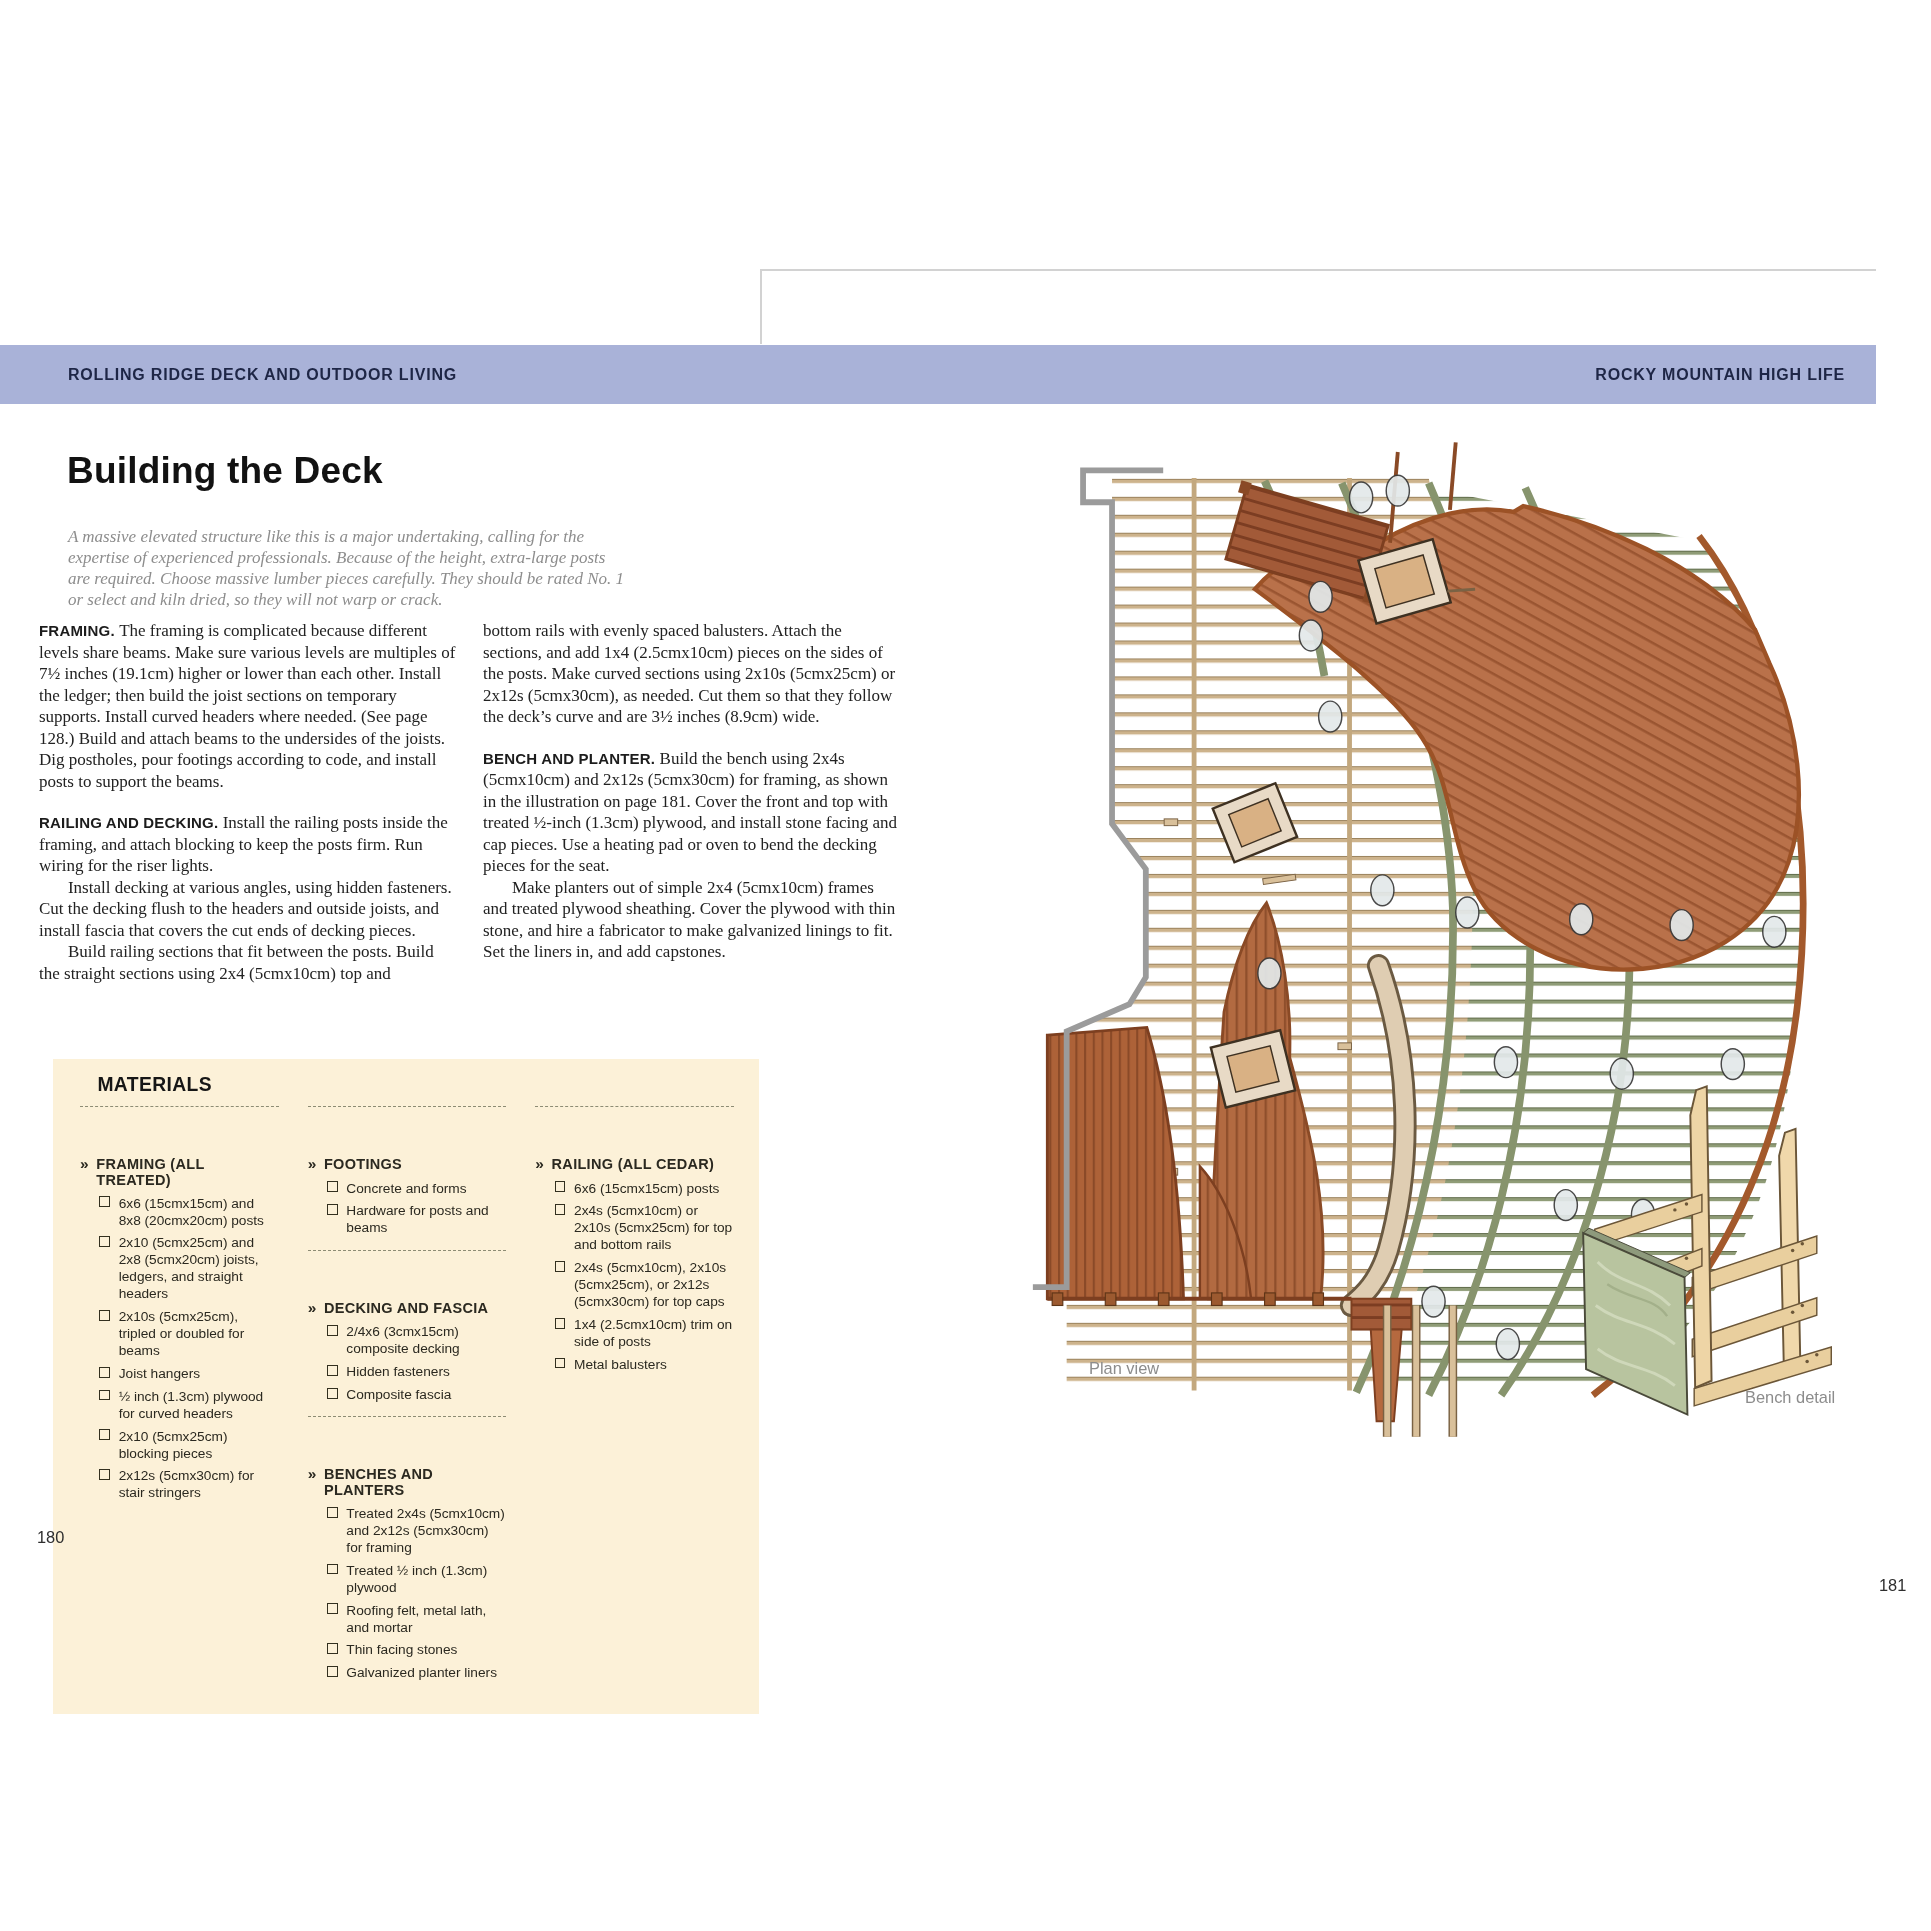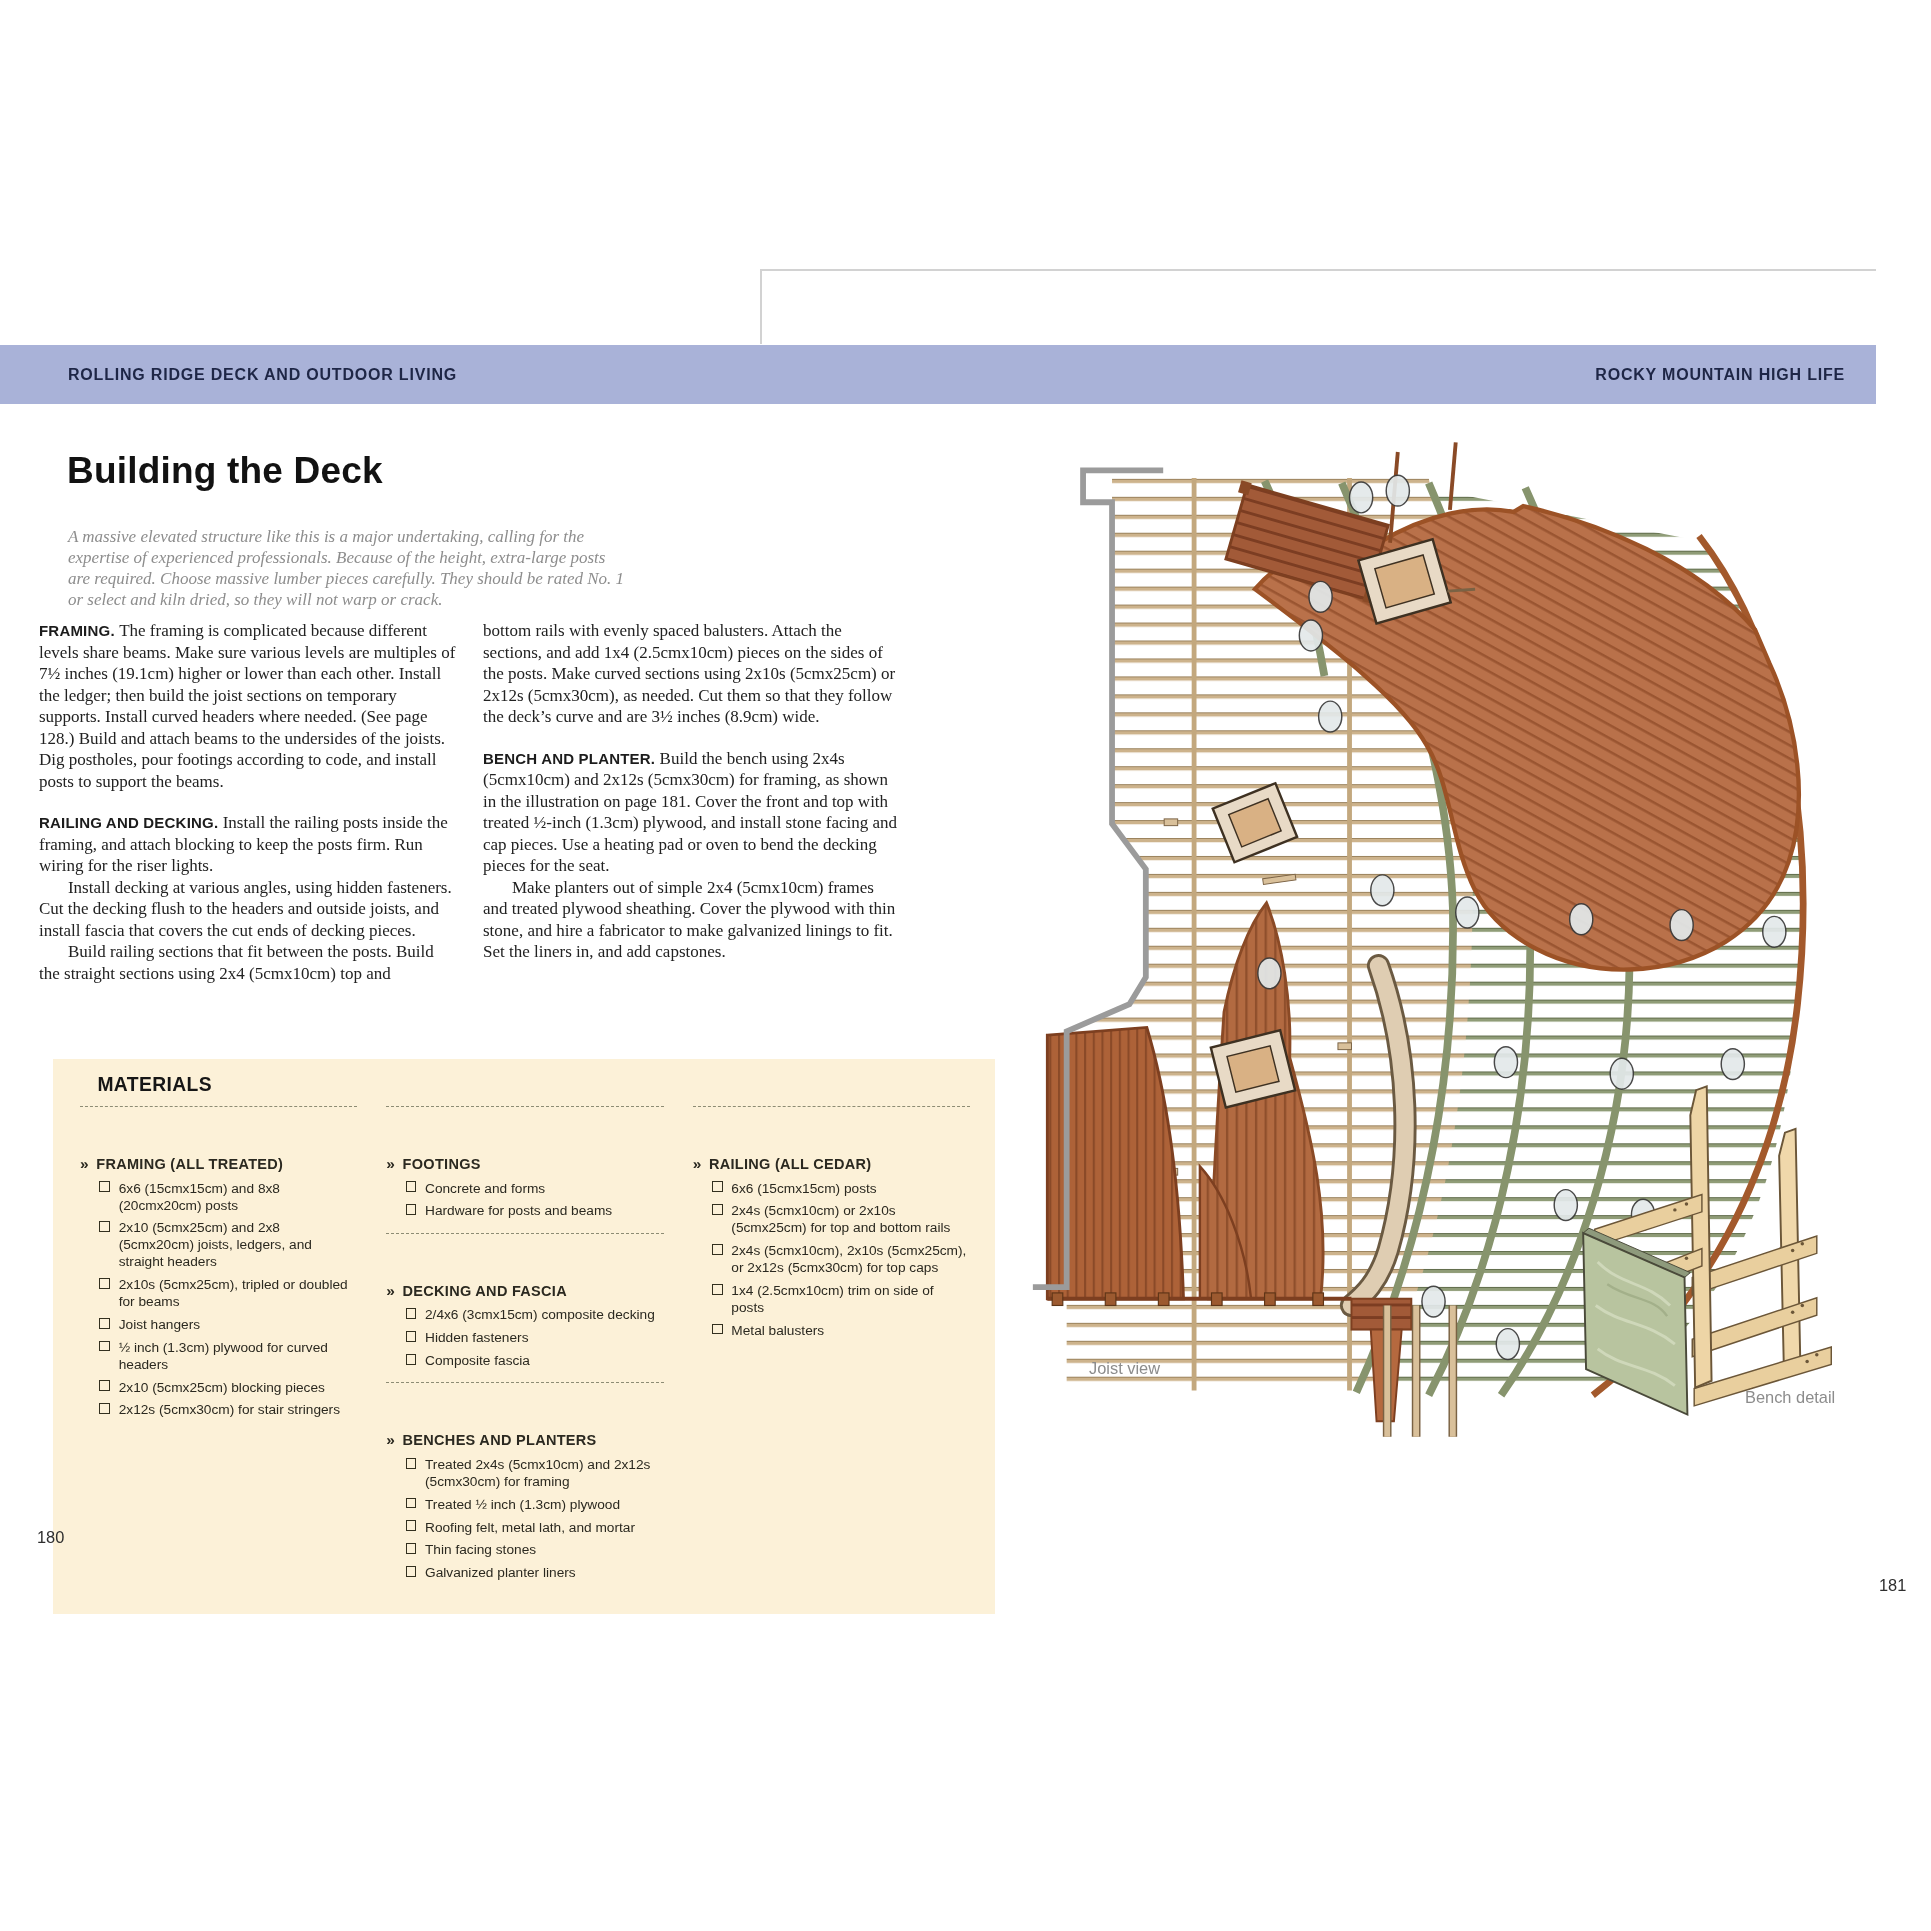--- a/index.html
+++ b/index.html
@@ -16,21 +16,21 @@
   .title{position:absolute;left:67px;top:450px;font-size:37px;font-weight:bold;color:#121212;letter-spacing:0.2px;}
   .intro{position:absolute;left:68px;top:526px;width:562px;font-family:"Liberation Serif",serif;
          font-style:italic;font-size:17px;line-height:21px;color:#8d8d8d;}
   .bodycols{position:absolute;left:39px;top:620px;width:861px;display:flex;gap:27px;}
   .bodycol{width:417px;font-family:"Liberation Serif",serif;font-size:17px;line-height:21.5px;color:#222;}
   .body-para{margin:0;}
   .body-para.space{margin-top:20px;}
   .body-para.indent{text-indent:1.7em;}
   .lead{font-family:"Liberation Sans",sans-serif;font-weight:bold;font-size:15px;letter-spacing:0.2px;color:#1c1c1c;}
   
-  .materials{position:absolute;left:53px;top:1059px;width:942px;min-height:381px;background:#fcf1d8;
+  .materials{position:absolute;left:53px;top:1059px;width:706px;min-height:381px;background:#fcf1d8;
              box-sizing:border-box;padding:13.5px 25px 19.3px 27px;}
   .mat-title{font-size:19.3px;font-weight:bold;letter-spacing:0.4px;color:#161616;margin:1.9px 0 9.7px 17.4px;}
   .mat-cols{display:flex;gap:29px;}
   .mat-col{flex:1;min-width:0;}
   .mat-section{border-top:1px dashed #8d8c74;padding-top:8.7px;margin-bottom:13.5px;}
   .mat-head{display:flex;align-items:baseline;margin-bottom:6.8px;}
   .mat-marker{font-size:15.4px;font-weight:bold;color:#2b2920;margin-right:7.7px;}
   .mat-heading{font-size:14.5px;font-weight:bold;letter-spacing:0.3px;color:#2b2920;margin-top:40px;}
   .mat-item{display:flex;margin:0 0 5.8px 19.3px;font-size:13.7px;line-height:17px;color:#2b2920;}
   .checkbox{flex:0 0 auto;width:8.7px;height:8.7px;border:1.9px solid #33301f;margin:1.9px 8.7px 0 0;background:transparent;}
@@ -368,20 +368,20 @@
       <polygon points="45,192 48,333 153,380 150,238" fill="#b8c49f" stroke="#4a4a3a" stroke-width="2"></polygon>
       <g fill="none" stroke="#cfd8ba" stroke-width="3">
         <path d="M60,222 C85,247 110,242 135,267"></path>
         <path d="M58,267 C85,287 112,284 140,307"></path>
         <path d="M60,312 C85,332 112,328 140,350"></path>
       </g>
       <path d="M70,245 C95,262 118,258 132,278" fill="none" stroke="#a3b08a" stroke-width="2.5"></path>
     </g>
   </svg>
 
-  <div class="fig-label plan">Joist view</div>
+  <div class="fig-label plan">Plan view</div>
   <div class="fig-label bench">Bench detail</div>
 
   <div class="pagenum left">180</div>
   <div class="pagenum right">181</div>
 
 </div>
 
 
 </body></html>

